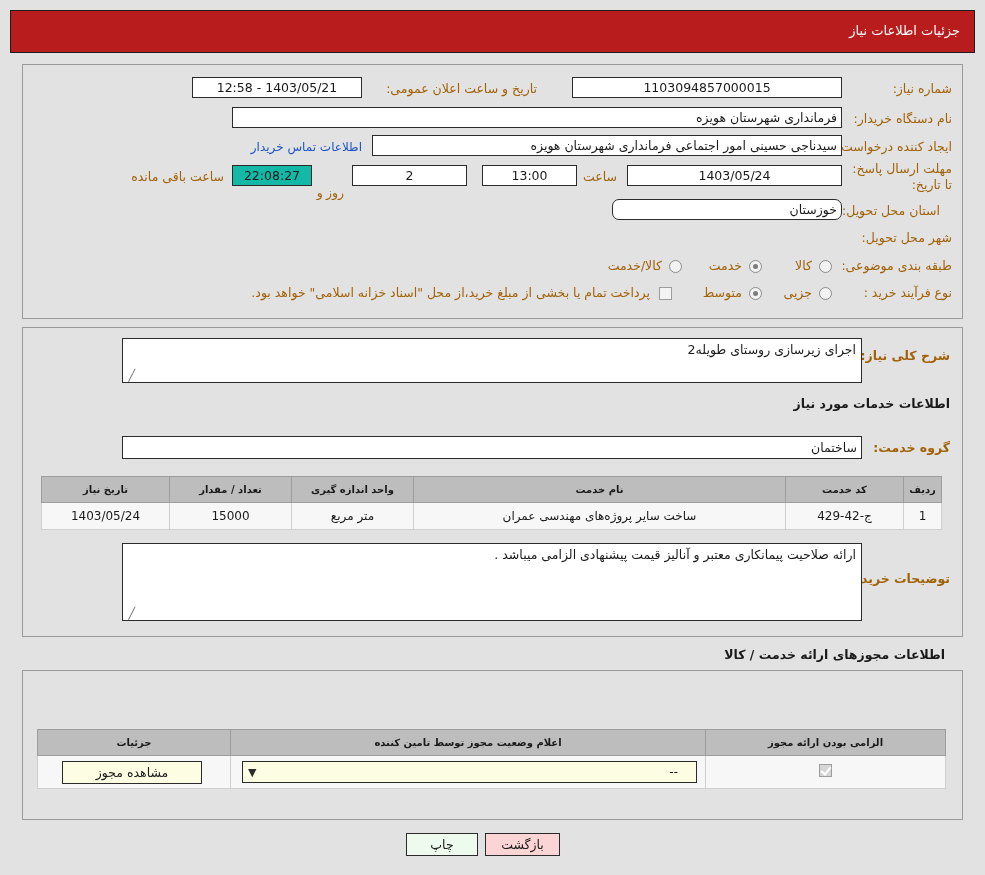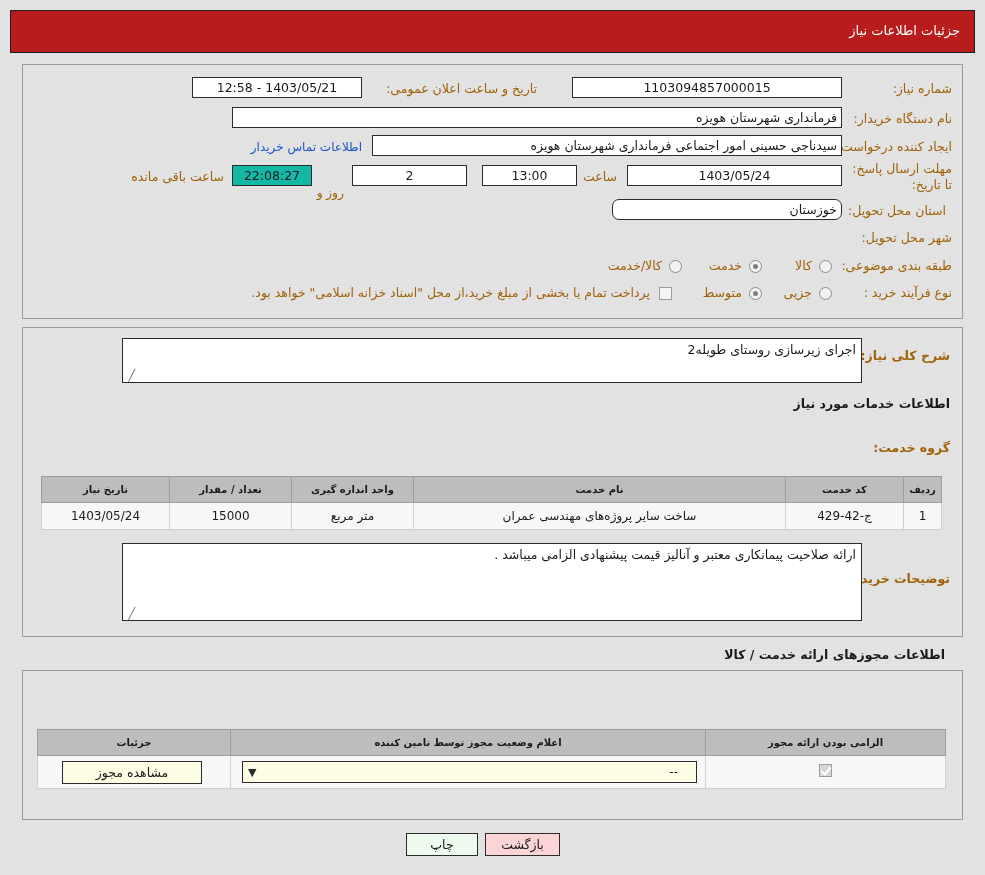--- a/index.html
+++ b/index.html
@@ -269,21 +269,21 @@
 
     <div class="lbl" style="right:10px; top:96px; white-space:normal; width:105px; line-height:16px;">مهلت ارسال پاسخ: تا تاریخ:</div>
     <div class="fld center" style="right:120px; top:100px; width:215px;">1403/05/24</div>
     <div class="lbl" style="right:345px; top:104px;">ساعت</div>
     <div class="fld center" style="right:385px; top:100px; width:95px;">13:00</div>
     <div class="fld center" style="right:495px; top:100px; width:115px;">2</div>
     <div class="lbl" style="right:618px; top:120px;font-family:Liberation Serif, serif;">روز و</div>
     <div class="fld center yellow" style="right:650px; top:100px; width:80px;">22:08:27</div>
     <div class="lbl" style="right:738px; top:104px;">ساعت باقی مانده</div>
 
-    <div class="lbl" style="right:16px; top:138px;">استان محل تحویل:</div>
+    <div class="lbl" style="right:22px; top:138px;">استان محل تحویل:</div>
     <div class="fld right" style="right:120px; top:134px; width:230px;border-radius:7px;">خوزستان</div>
 
     <div class="lbl" style="right:10px; top:165px;">شهر محل تحویل:</div>
 
     <div class="lbl" style="right:10px; top:193px;">طبقه بندی موضوعی:</div>
     <div class="radio" style="right:130px; top:195px;"></div>
     <div class="lbl" style="right:150px; top:193px;">کالا</div>
     <div class="radio on" style="right:200px; top:195px;"></div>
     <div class="lbl" style="right:220px; top:193px;">خدمت</div>
     <div class="radio" style="right:280px; top:195px;"></div>
@@ -303,20 +303,21 @@
 
     <div class="lbl bold" style="right:12px; top:20px;">شرح کلی نیاز:</div>
     <div class="ta" style="right:100px; top:10px; width:740px; height:45px;">
       <span>اجرای زیرسازی روستای طویله2</span>
       <span class="grip">╱</span>
     </div>
 
     <div class="sectitle" style="right:12px; top:68px;">اطلاعات خدمات مورد نیاز</div>
 
     <div class="lbl bold" style="right:12px; top:112px;">گروه خدمت:</div>
+    <div class="fld right" style="right:100px; top:108px; width:740px; height:23px; line-height:21px;">ساختمان</div>
 
     <table class="grid" id="services-table" style="right:20px; top:148px; width:900px;">
       <colgroup>
         <col style="width:38px">
           <col style="width:118px">
           <col style="width:372px">
         <col style="width:122px">
           <col style="width:122px">
           <col style="width:128px">
       </colgroup>

